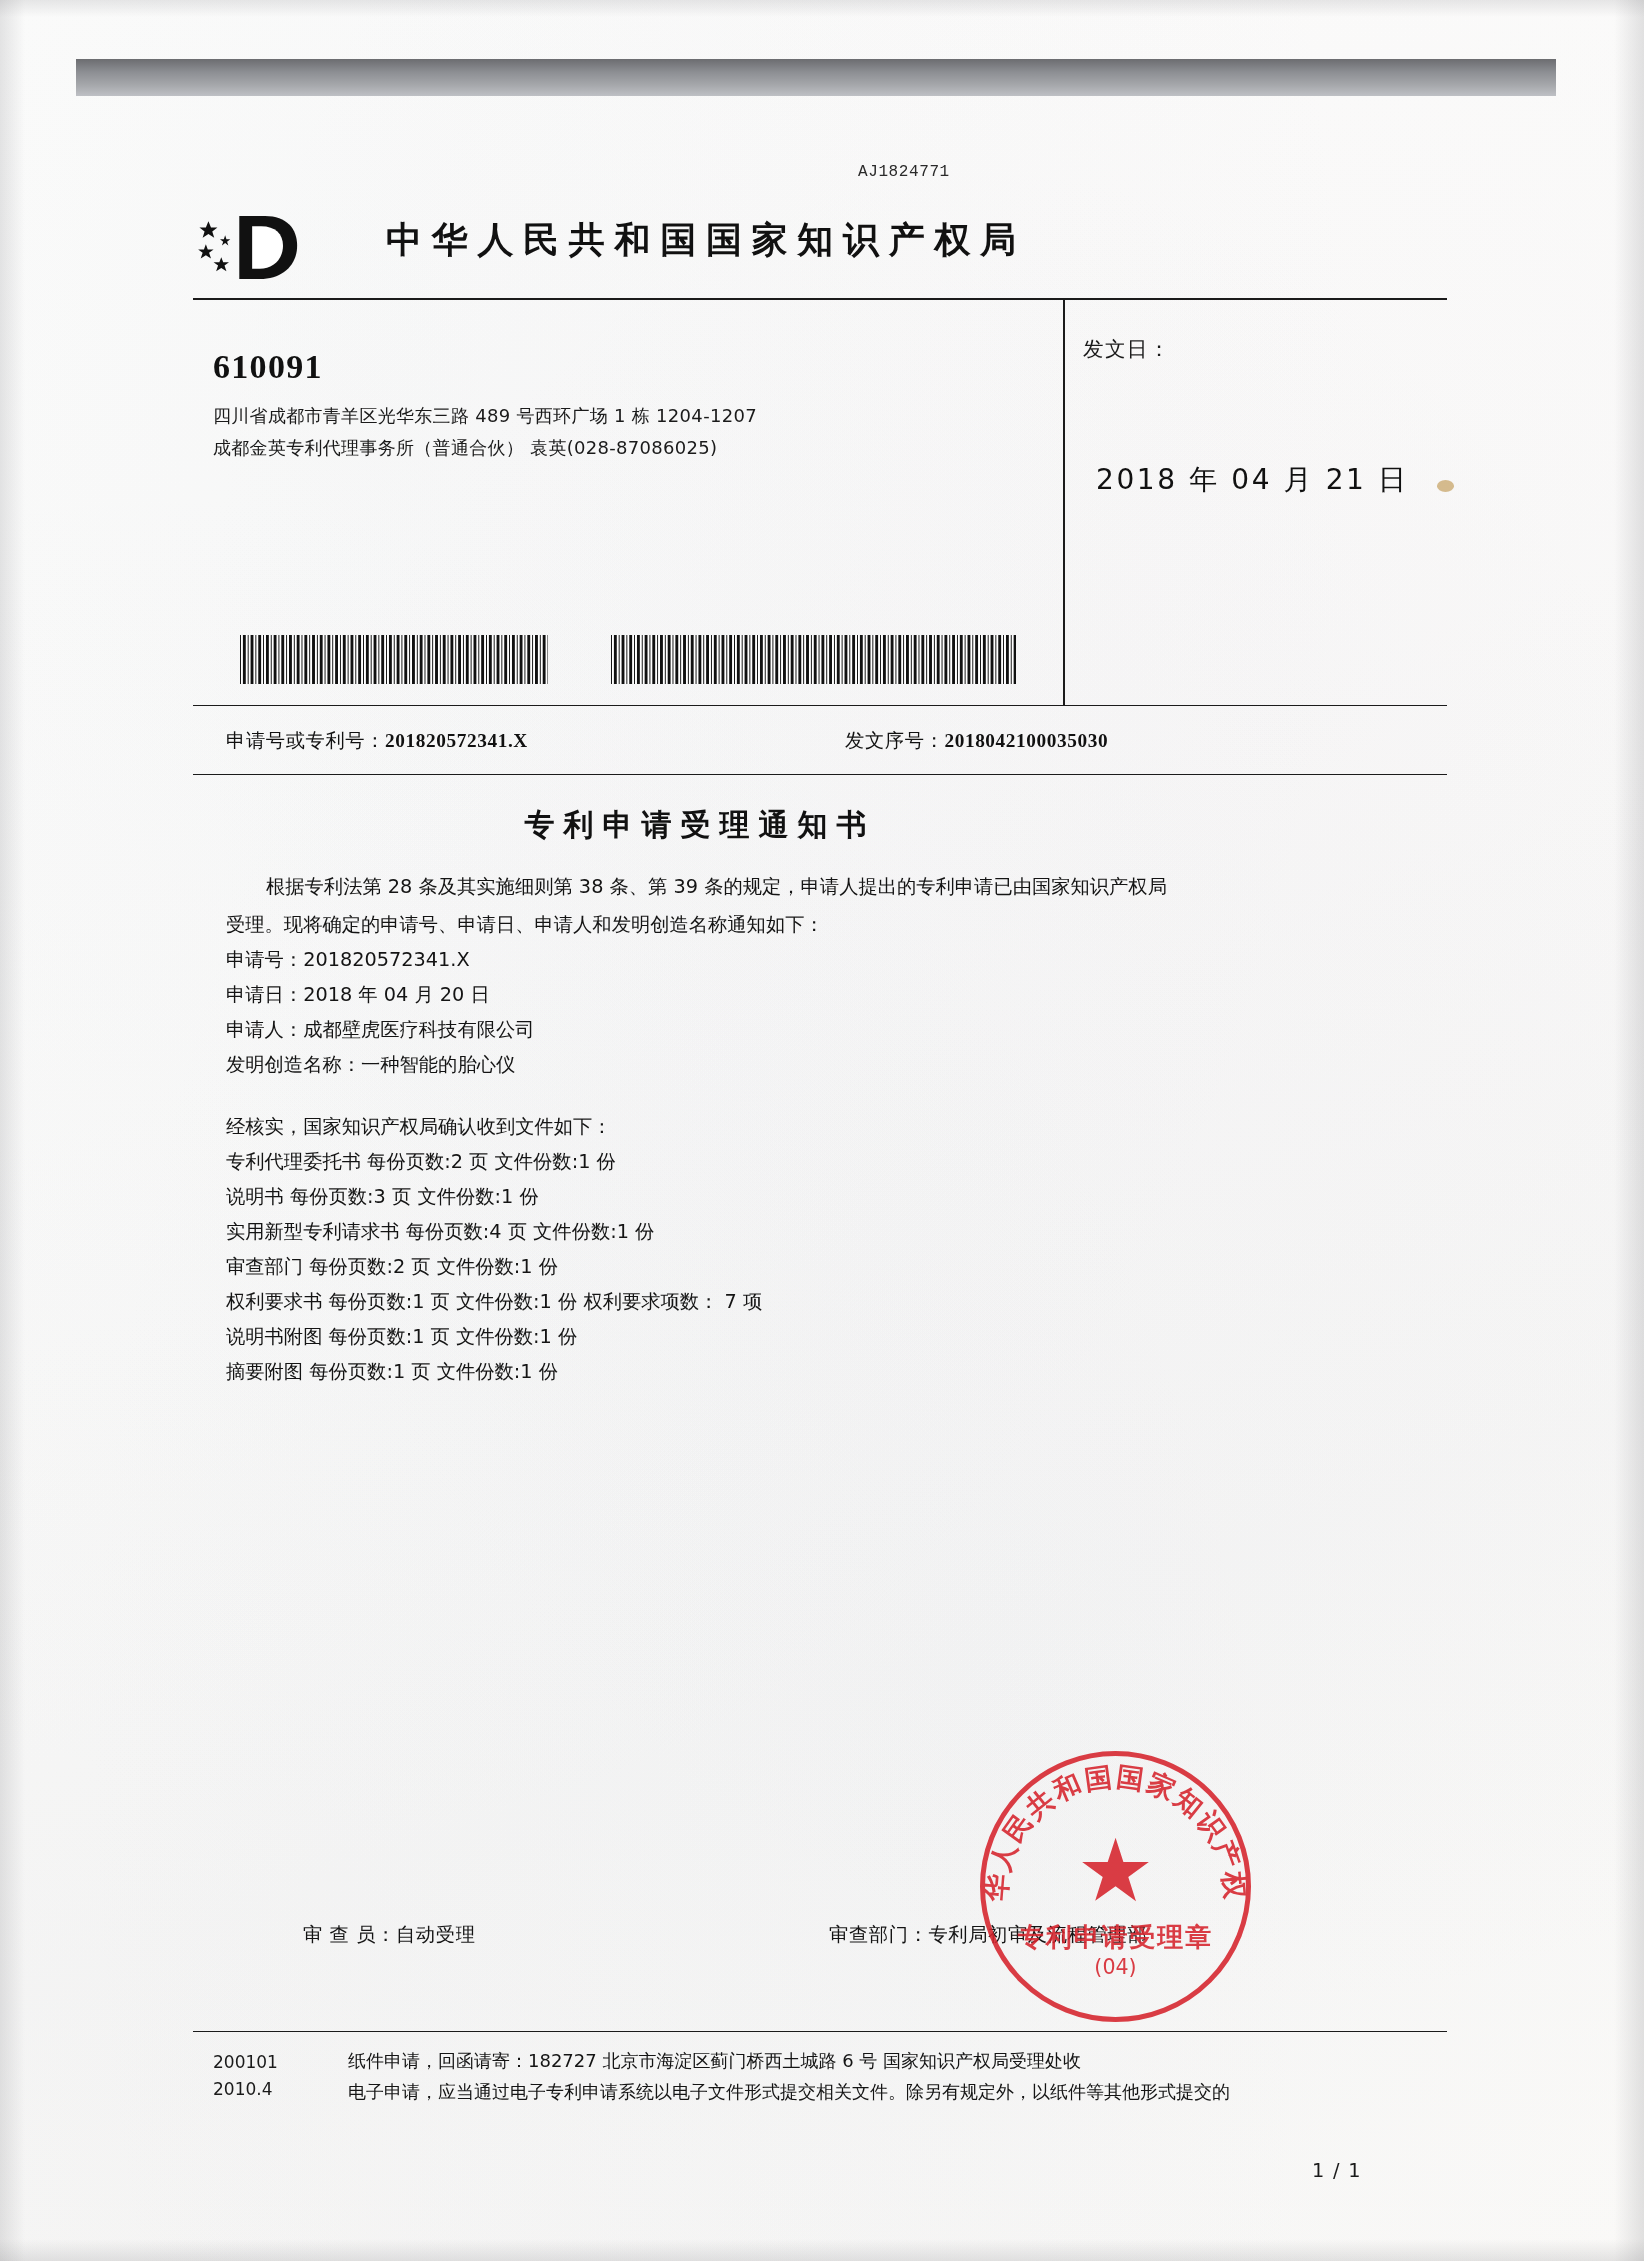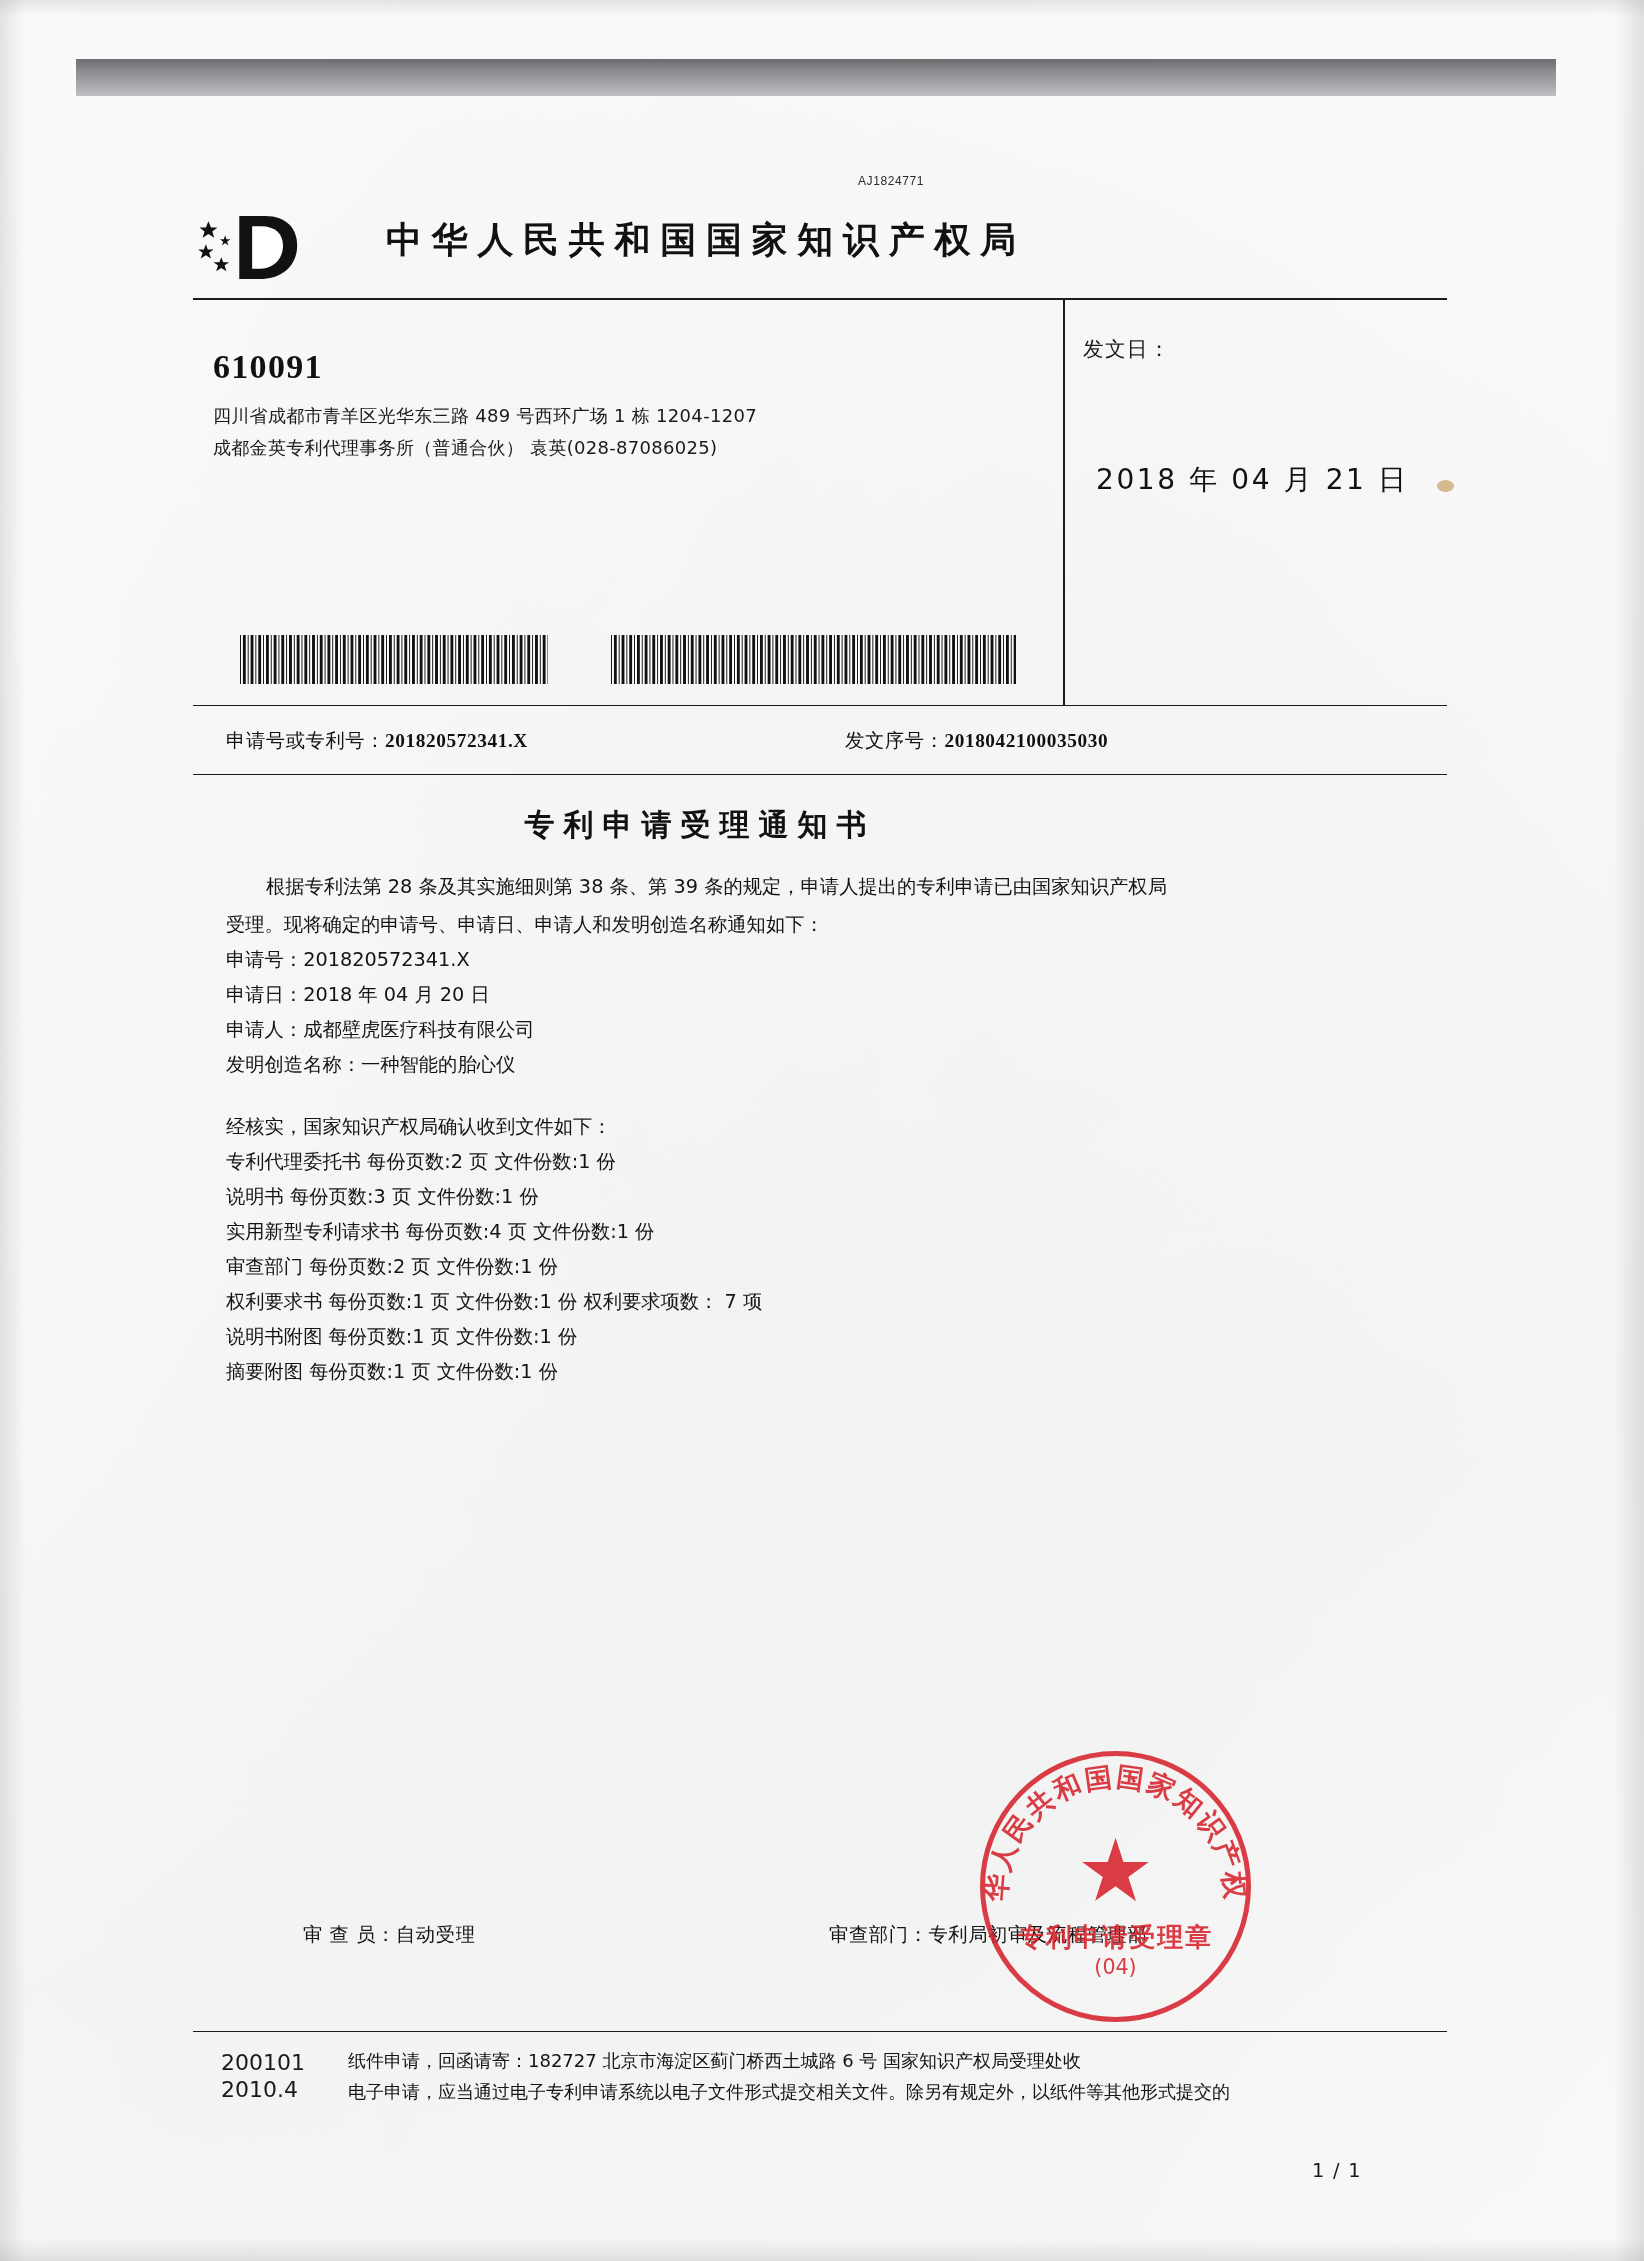--- a/index.html
+++ b/index.html
@@ -46,23 +46,23 @@
     width: 1480px;
     height: 37px;
     background: linear-gradient(to bottom, #5f6064 0%, #83858a 35%, #9ea0a4 70%, #b9bbc0 100%);
     opacity: 0.92;
   }
 
   
   .docnum {
     position: absolute;
     left: 858px;
-    top: 174px;
-    font-family: Liberation Sans, sans-serif;
-    font-size: 12px;
+    top: 163px;
+    font-family: Liberation Mono, monospace;
+    font-size: 16px;
     letter-spacing: 0.6px;
     color: #2a2a2a;
   }
 
   .header-row {
     position: absolute;
     left: 193px;
     top: 206px;
     width: 1251px;
     height: 84px;
@@ -326,24 +326,23 @@
     top: 2031px;
     width: 1254px;
     height: 1.3px;
     background: #1b1b1b;
   }
   .footer-code {
     position: absolute;
     left: 213px;
     top: 2049px;
     font-family: "DejaVu Sans", sans-serif;
-    font-size: 22px;
+    font-size: 17px;
     line-height: 27px;
     color: #1a1a1a;
-    margin-left: 8px;
   }
   .footer-text {
     position: absolute;
     left: 348px;
     top: 2045px;
     width: 1096px;
     font-family: "DejaVu Sans", sans-serif;
     font-size: 18px;
     line-height: 31px;
     color: #141414;

